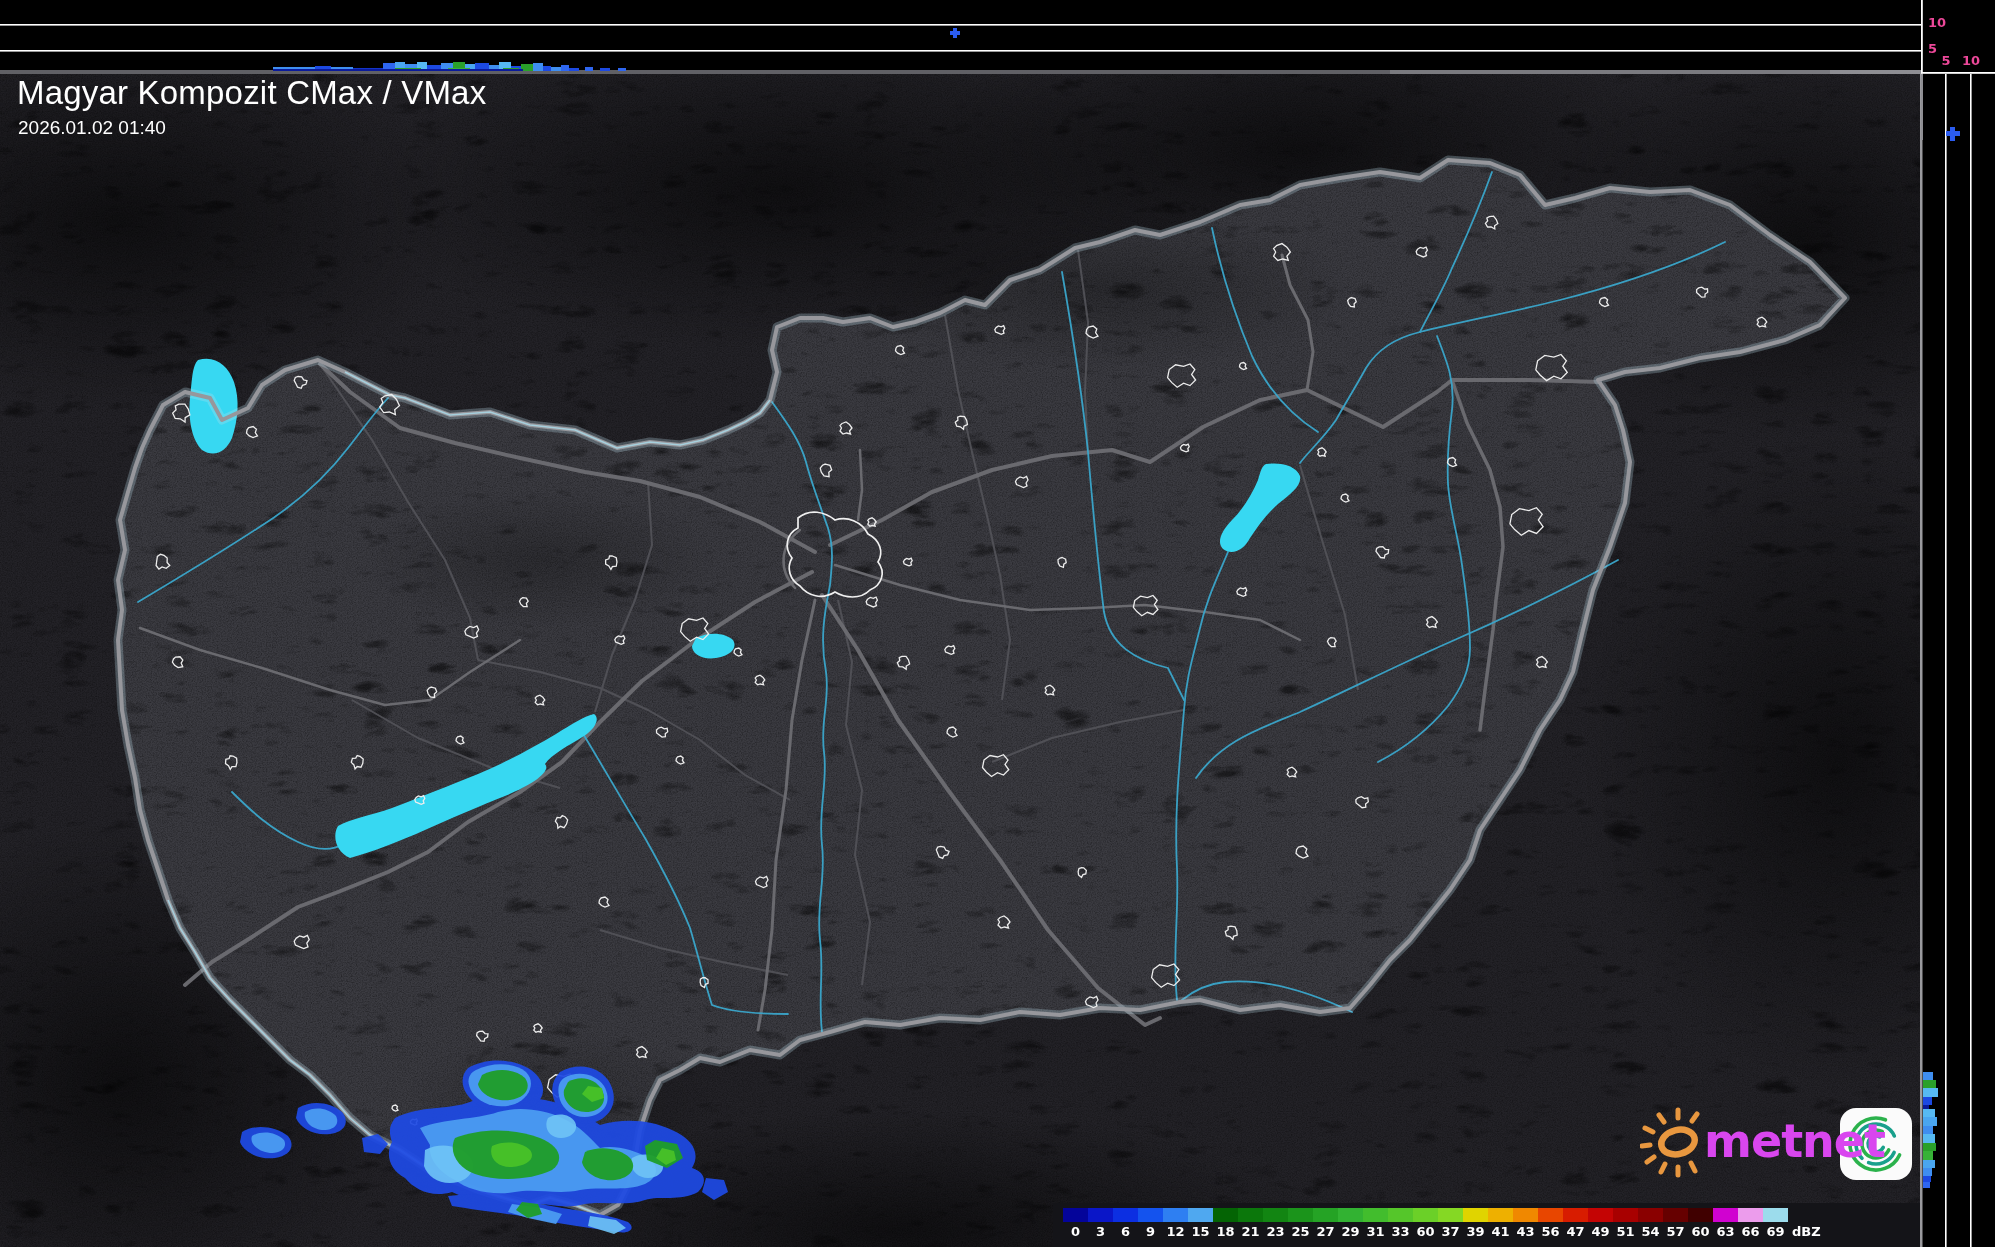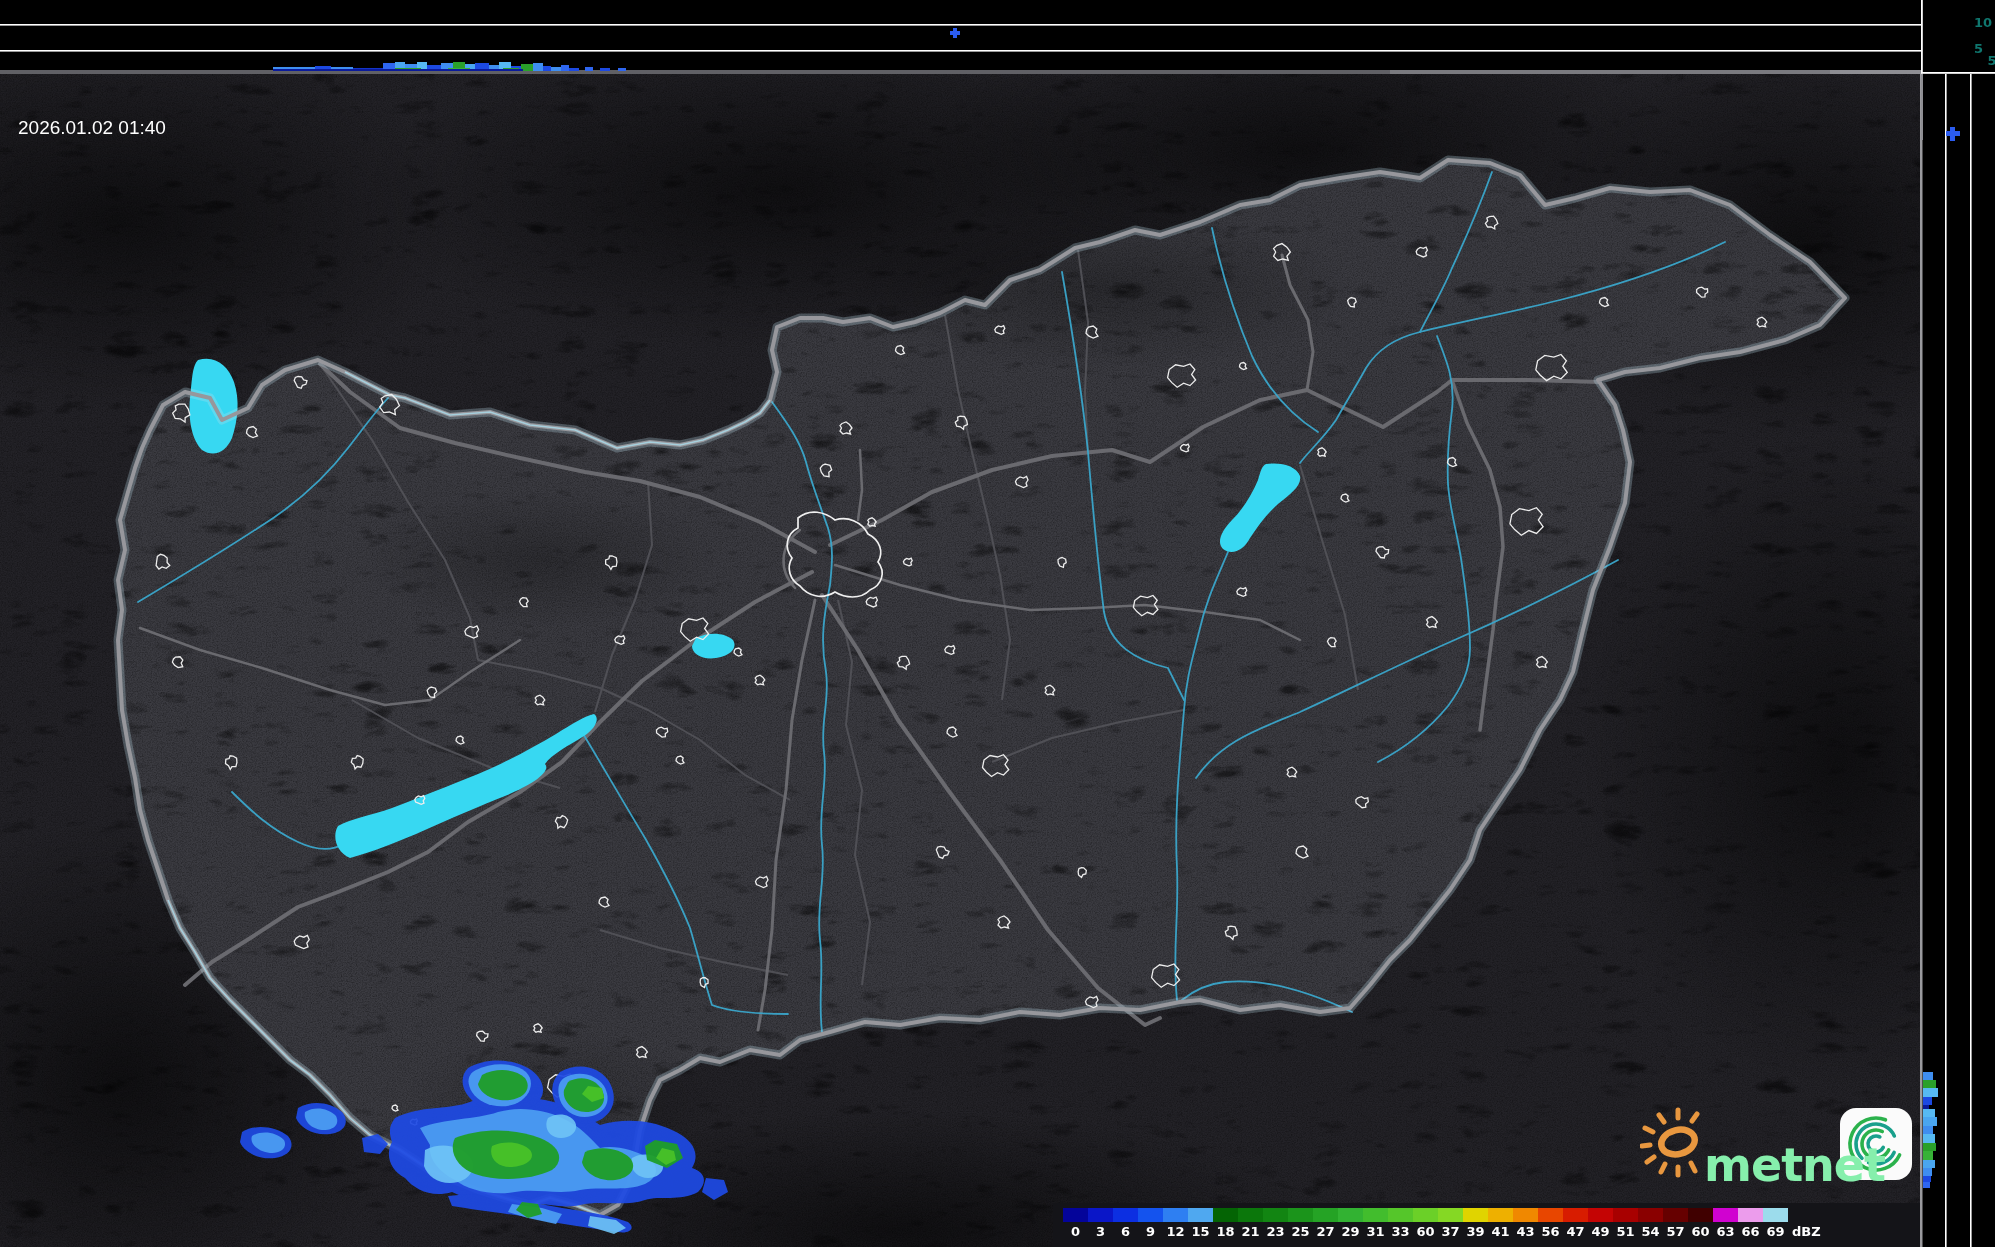--- a/index.html
+++ b/index.html
@@ -2,33 +2,33 @@
 <html><head>
 <meta charset="utf-8">
 <style>
   html,body{margin:0;padding:0;background:#000;}
   #stage{position:relative;width:1995px;height:1247px;background:#000;overflow:hidden;
          font-family:"Liberation Sans",sans-serif;}
   svg{position:absolute;left:0;top:0;}
   .htext{position:absolute;color:#fff;z-index:30;}
   #title{left:17px;top:74px;font-size:33px;font-weight:500;letter-spacing:.2px;}
   #timestamp{left:18px;top:117px;font-size:19px;font-weight:400;}
-  .axlbl{position:absolute;color:#0f766e;font-size:13px;font-weight:bold;z-index:30;
-         font-family:"DejaVu Sans",sans-serif;margin-left:46px;}
+  .axlbl{position:absolute;color:#ec4899;font-size:13px;font-weight:bold;z-index:30;
+         font-family:"DejaVu Sans",sans-serif;}
   #scalepanel{position:absolute;left:1053px;top:1203px;width:867px;height:44px;
               background:#141418;z-index:40;}
   #scale-cells{position:absolute;left:10px;top:5px;height:14px;display:flex;}
   #scale-cells .cell{width:25px;height:14px;}
   #scale-labels{position:absolute;left:10px;top:21px;display:flex;color:#fff;
                 font-size:13px;font-weight:bold;font-family:"DejaVu Sans",sans-serif;}
   #scale-labels .slbl{width:25px;text-align:center;}
   #scale-labels .sunit{margin-left:4px;text-align:center;}
   #logo{position:absolute;left:1640px;top:1100px;width:280px;height:90px;z-index:35;}
-  #logo-text{position:absolute;left:64px;top:14px;color:#86efac;font-size:46px;font-weight:bold;
-             letter-spacing:-1px;font-family:"DejaVu Sans",sans-serif;margin-top:24px;}
+  #logo-text{position:absolute;left:64px;top:14px;color:#d946ef;font-size:46px;font-weight:bold;
+             letter-spacing:-1px;font-family:"DejaVu Sans",sans-serif;}
 </style>
 </head>
 <body>
 
 <div id="stage">
 
 <svg id="mapsvg" width="1995" height="1247" viewBox="0 0 1995 1247">
   <defs>
     <clipPath id="mapclip">
           <rect x="0" y="74" width="1921" height="1173"></rect>
@@ -387,20 +387,21 @@
           <rect x="1923" y="1160" width="12" height="8" fill="#4aa6f0"></rect>
           <rect x="1923" y="1168" width="9" height="8" fill="#3f8ef0"></rect>
           <rect x="1923" y="1176" width="8" height="6" fill="#1c49e2"></rect>
           <rect x="1923" y="1182" width="7" height="6" fill="#2e66f0"></rect>
           <rect x="1946" y="131" width="14" height="5" fill="#2b5cf0"></rect>
           <rect x="1950" y="127" width="5" height="14" fill="#2b5cf0"></rect>
         </g>
   </g>
 </svg>
 
+<div id="title" class="htext">Magyar Kompozit CMax / VMax</div>
 <div id="timestamp" class="htext">2026.01.02 01:40</div>
 
 <div class="axlbl" style="left:1928px;top:15px;">10</div>
 <div class="axlbl" style="left:1928px;top:41px;">5</div>
 <div class="axlbl" style="left:1938px;top:53px;width:16px;text-align:center;">5</div>
 <div class="axlbl" style="left:1961px;top:53px;width:20px;text-align:center;">10</div>
 
 <div id="scalepanel">
   <div id="scale-cells">
         <div class="cell" style="background: rgb(4, 4, 154);"></div>

